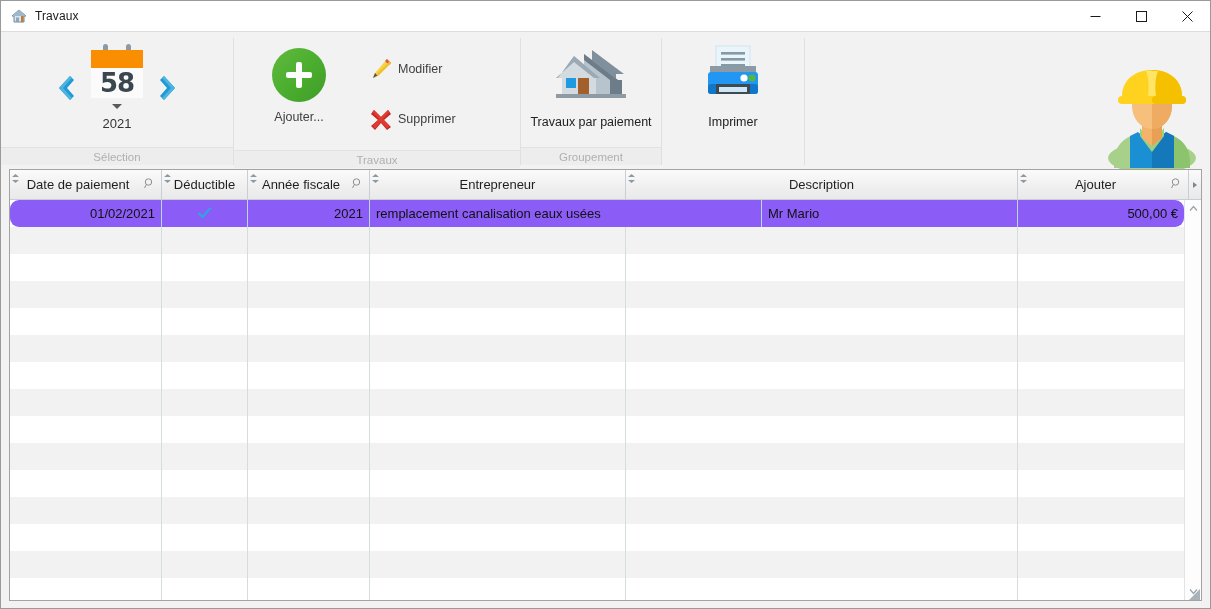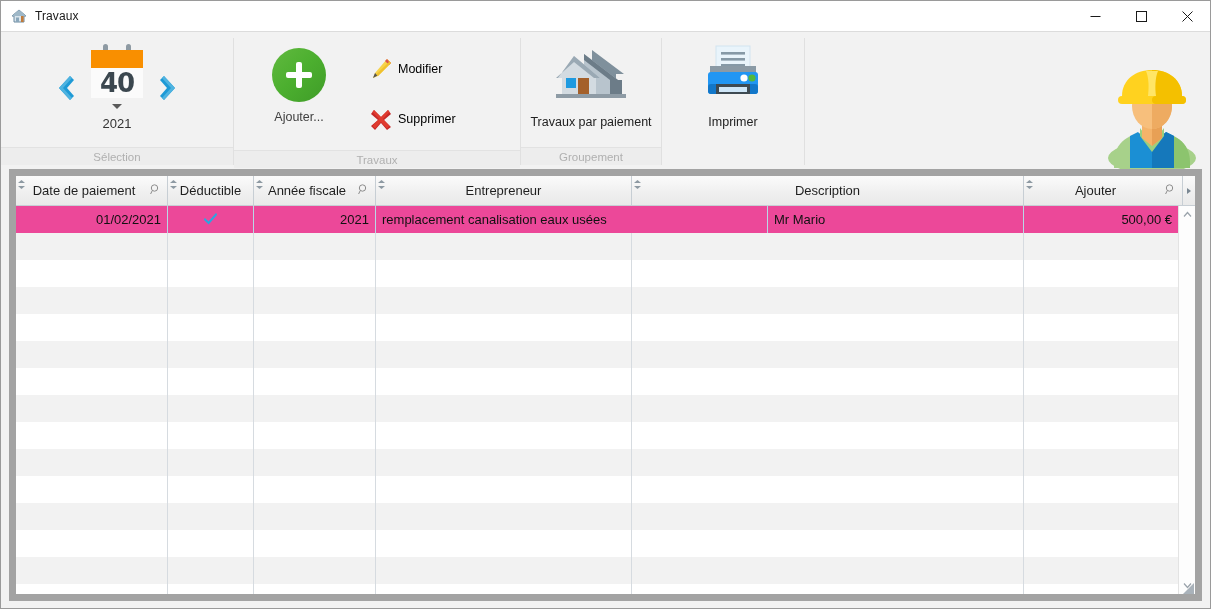--- a/index.html
+++ b/index.html
@@ -145,42 +145,42 @@
   }
   .plus-circle:before { left: 14px; top: 24px; width: 26px; height: 6px; }
   .plus-circle:after  { left: 24px; top: 14px; width: 6px; height: 26px; }
 
   .small-btns { display: flex; flex-direction: column; padding-top: 6px; }
   .small-btn {
     display: flex; align-items: center; cursor: pointer;
     padding: 6px 4px; margin-bottom: 12px;
   }
   .small-btn .ico { width: 26px; height: 26px; margin-right: 4px; flex: 0 0 auto; }
-  .small-btn .lbl { font-size: 12.5px; color: #000000; }
+  .small-btn .lbl { font-size: 12.5px; color: #404040; }
 
   
   .grp-group { width: 140px; }
   .exp-group { width: 142px; gap: 45px; }
   .tool-btn {
     display: flex; flex-direction: column; align-items: center;
     cursor: pointer; padding-top: 10px; width: 100%;
   }
   .tool-btn .lbl { margin-top: 7px; font-size: 12.5px; color: #222; white-space: nowrap; }
 
   
   .avatar {
     position: absolute; right: 8px; top: 30px;
     width: 100px; height: 110px;
   }
 
   
   .gridwrap {
     flex: 1;
     margin: 5px 8px 7px 8px;
-    border: 7px solid #a3a3a3;
+    border: 1px solid #a3a3a3;
     background: #fff;
     display: flex; flex-direction: column;
     overflow: hidden;
     position: relative;
   }
   .hrow { display: flex; height: 30px; min-height: 30px; }
   .hcell {
     position: relative;
     background: linear-gradient(180deg,#fbfbfb 0%,#f0f0f0 55%,#e9e9e9 100%);
     border-right: 1px solid #c7ced4;
@@ -198,21 +198,21 @@
   .hbtn {
     width: 12px; background: linear-gradient(180deg,#fbfbfb 0%,#f0f0f0 55%,#e9e9e9 100%);
     border-bottom: 1px solid #c7ced4;
     display: flex; align-items: center; justify-content: center;
     cursor: pointer;
   }
   .body { flex: 1; display: flex; overflow: hidden; }
   .rows { flex: 1; display: flex; flex-direction: column; }
   .row { display: flex; height: 27px; min-height: 27px; }
   .row.alt { background: #f2f2f2; }
-  .row.sel { background: #ec4899; }
+  .row.sel { background: #8b5cf6; border-radius: 9px; }
   .cell {
     border-right: 1px solid #d6dbe0;
     font-size: 13px; color: #111;
     display: flex; align-items: center;
     padding: 0 6px; overflow: hidden; white-space: nowrap;
   }
   .cell.r { justify-content: flex-end; }
   .cell.c { justify-content: center; }
   .row.sel .cell { border-right-color: #b9d7e6; }
   .row .cell:last-child { border-right: none; }
@@ -275,21 +275,21 @@
             </svg>
           </div>
           <div class="cal-wrap">
             <div class="cal-icon">
               <div class="cal-pins">
                 <div class="cal-pin" style="left:16px;"></div>
                 <div class="cal-pin" style="left:39px;"></div>
               </div>
               <div class="cal-head"></div>
               <div class="cal-body">
-                <span class="cal-num">40</span>
+                <span class="cal-num">58</span>
               </div>
             </div>
             <div class="cal-caret"></div>
             <div class="cal-year">2021</div>
           </div>
           <div class="chev">
             <svg width="26" height="34" viewBox="0 0 26 34">
               <path d="M7 5 L18 17 L7 29 L3 25 L10 17 L3 9 Z" fill="#1e9ad6"></path>
               <path d="M7 5 L18 17 L7 29 L5 27 L14 17 L5 7 Z" fill="#4fb3e0"></path>
             </svg>

